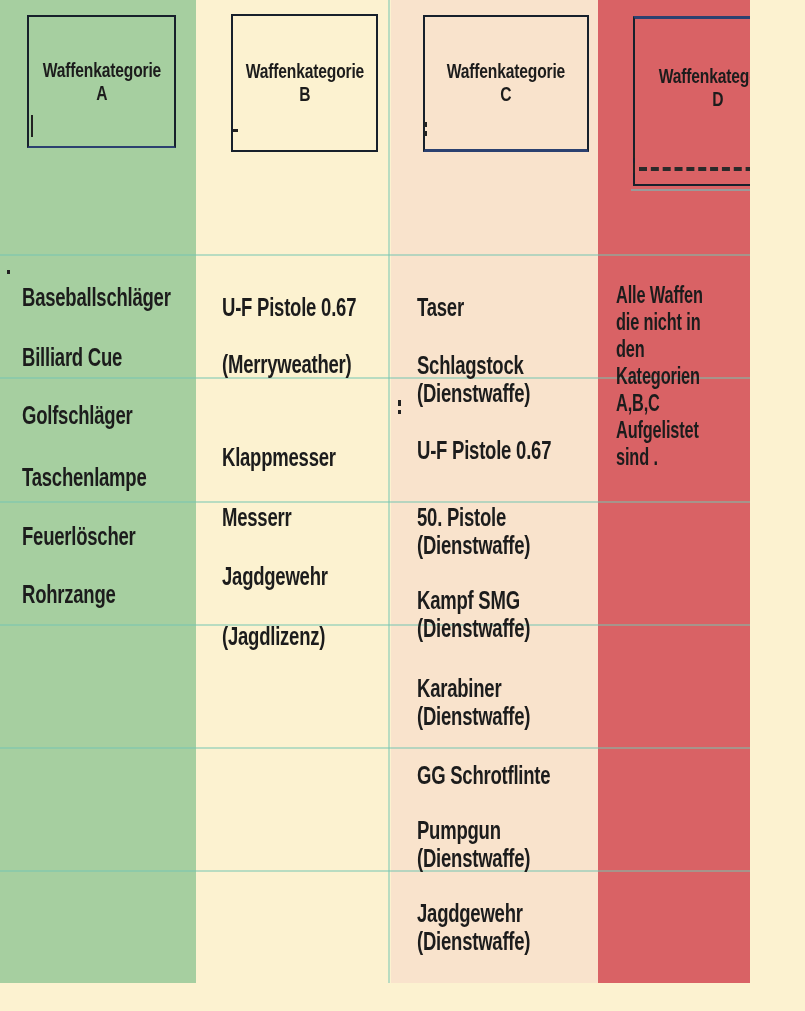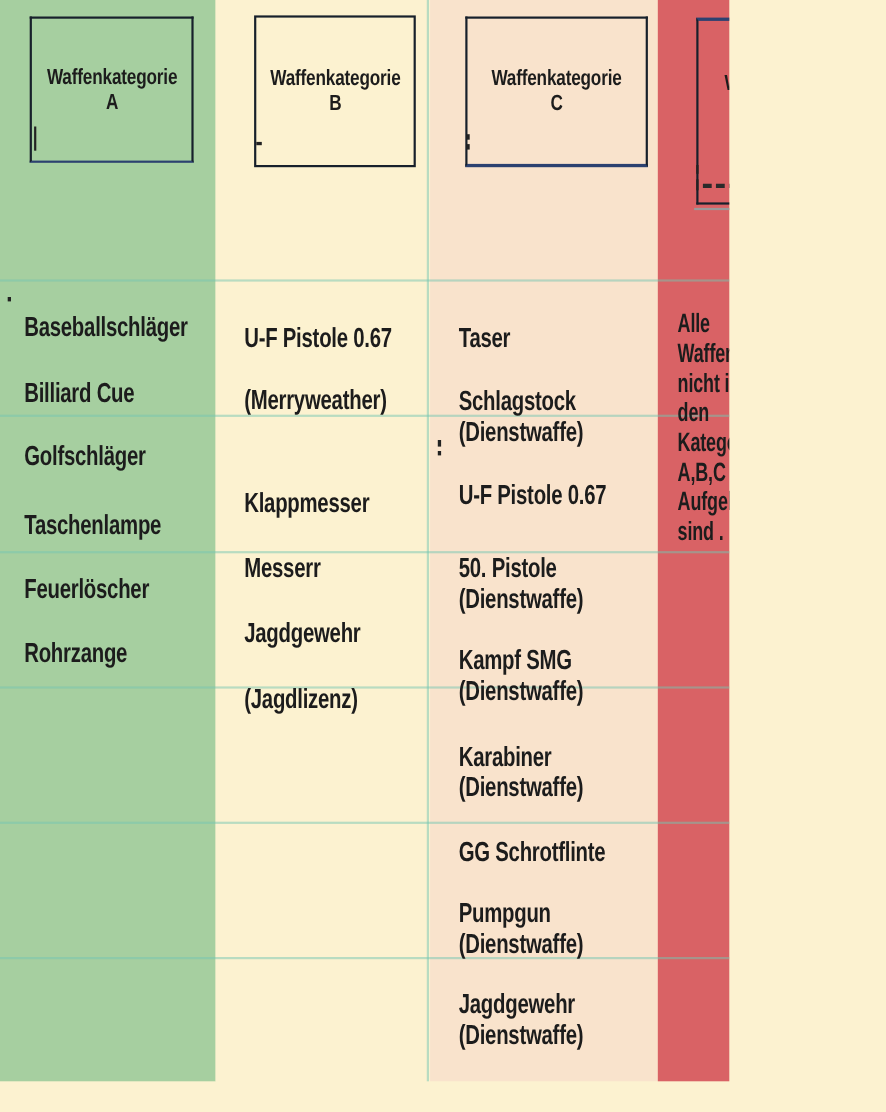--- a/index.html
+++ b/index.html
@@ -1,17 +1,17 @@
 <!DOCTYPE html>
 <html><head>
 <meta charset="utf-8">
 <style>
   html,body{margin:0;padding:0;}
   body{background:#fcf2d0;font-family:"Liberation Sans",sans-serif;}
-  #canvas{position:relative;width:663px;height:1011px;overflow:hidden;background:#fcf2d0;}
+  #canvas{position:relative;width:750px;height:1011px;overflow:hidden;background:#fcf2d0;}
 
   .col{position:absolute;top:0;height:983px;}
   .col-a{left:0;width:196px;background:#a6cfa0;}
   .col-b{left:196px;width:195px;background:#fcf2d0;}
   .col-c{left:391px;width:207px;background:#f9e3cc;}
   .col-d{left:598px;width:207px;background:#d96265;}
 
   .grid-h{position:absolute;left:0;width:805px;height:2px;background:rgba(116,198,178,0.5);}
   .grid-v{position:absolute;top:0;width:2px;height:983px;background:rgba(116,198,178,0.5);}
 

